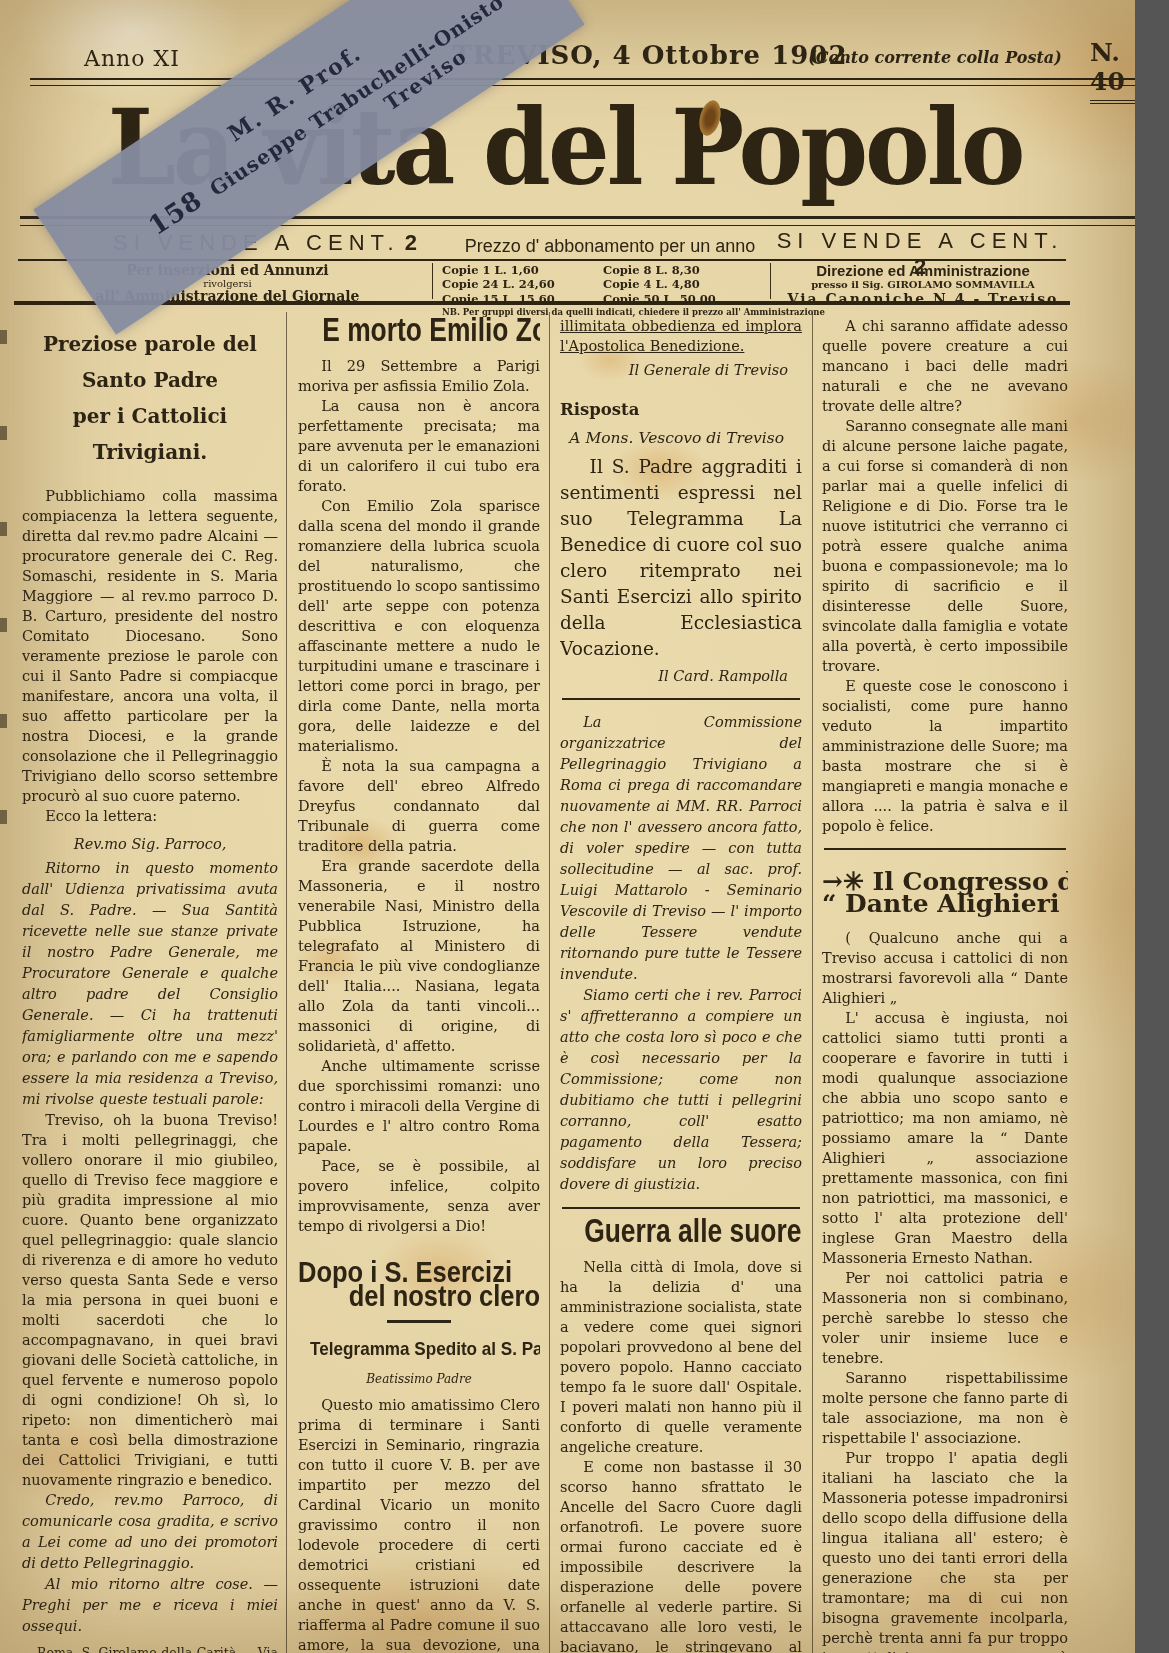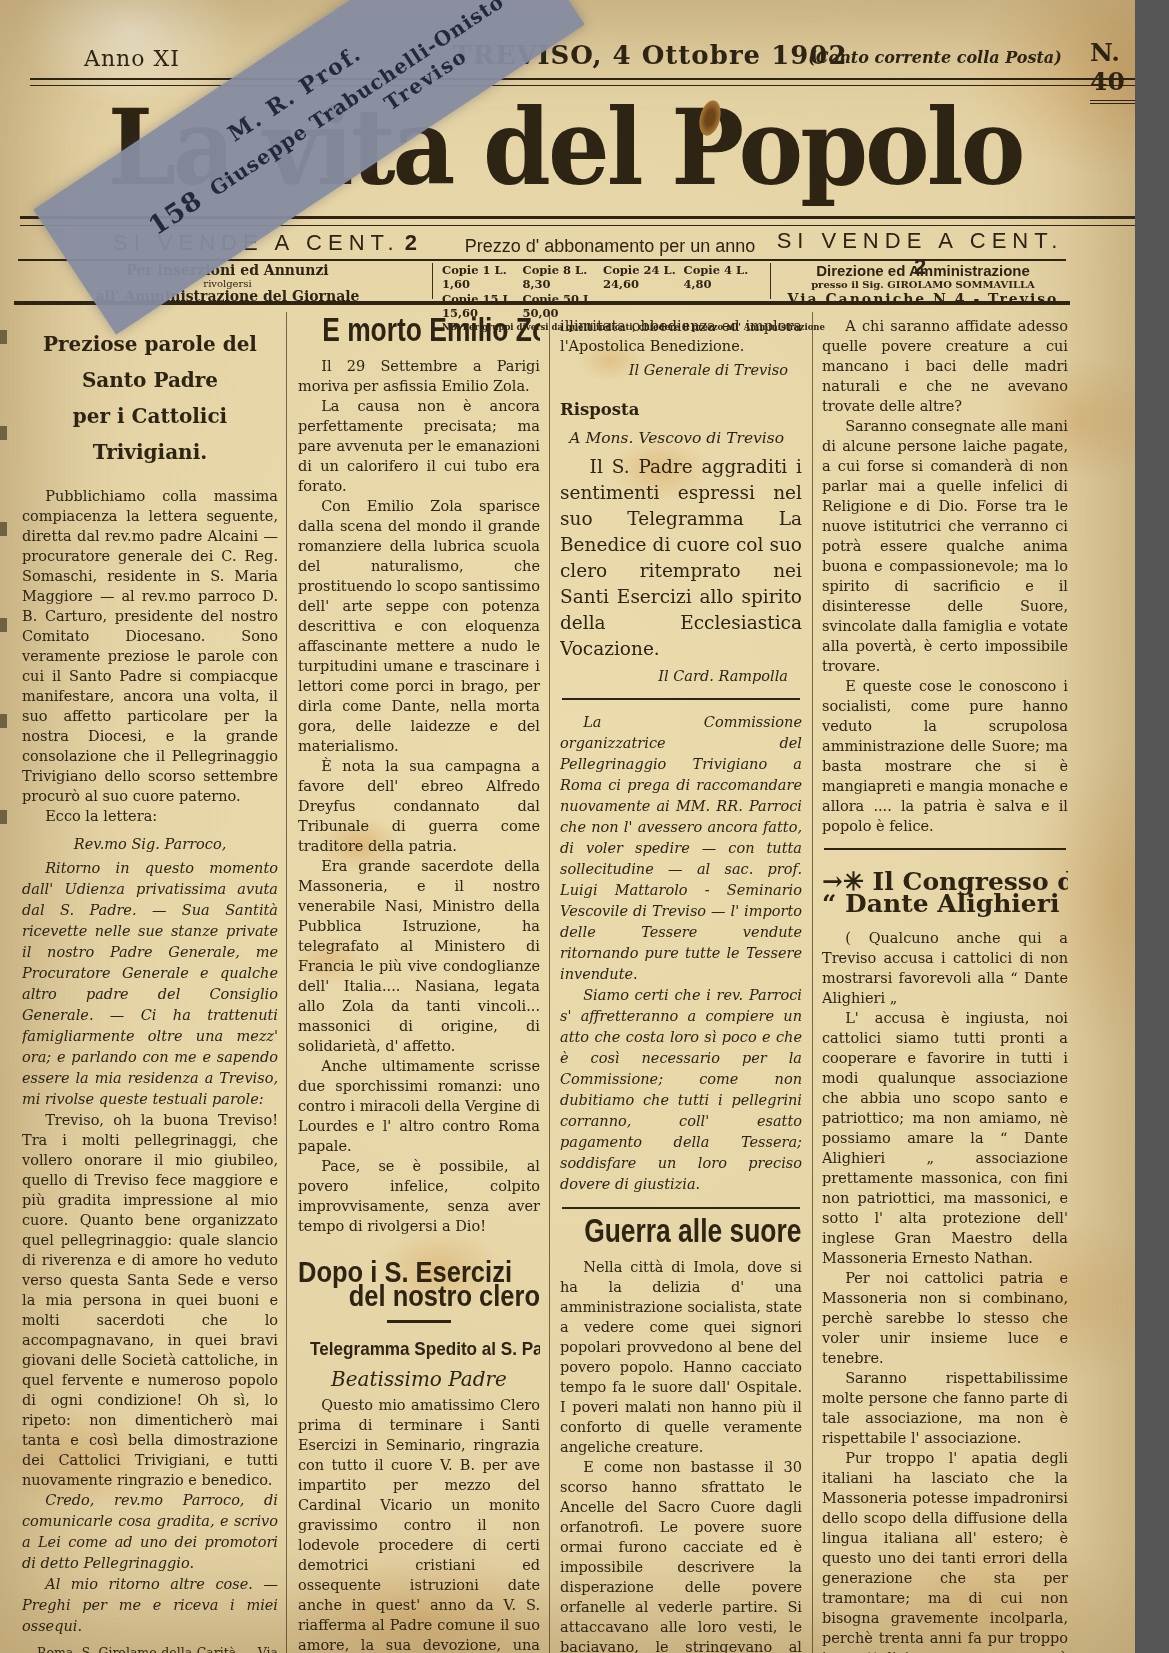--- a/index.html
+++ b/index.html
@@ -39,49 +39,49 @@
   .vende-r{position:absolute;left:770px;top:228px;width:300px;text-align:center;}
   .vende{font-family:"Liberation Sans",sans-serif;font-size:22px;letter-spacing:6px;}
   .abbo{position:absolute;left:450px;top:236px;width:320px;text-align:center;font-family:"Liberation Sans",sans-serif;font-size:18px;}
   .rule-c{position:absolute;left:18px;top:259px;width:1048px;height:0;border-top:2px solid #2e2414;}
   .info-div1{position:absolute;left:432px;top:263px;width:1px;height:36px;background:#3a2d18;}
   .info-div2{position:absolute;left:770px;top:263px;width:1px;height:36px;background:#3a2d18;}
   .ins{position:absolute;left:30px;top:263px;width:395px;text-align:center;line-height:1.1;}
   .ins .l1,.ins .l3{font-weight:bold;font-size:14px;}
   .ins .l2{font-size:10px;}
   .prices{position:absolute;left:442px;top:263px;width:322px;}
-  .prices .grid{display:grid;grid-template-columns:1fr 1fr 1fr 1fr;font-size:11.5px;font-weight:bold;line-height:1.25;}
+  .prices .grid{display:grid;grid-template-columns:1fr 1fr;font-size:11.5px;font-weight:bold;line-height:1.25;}
   .prices .nb{font-size:8.5px;font-weight:bold;margin-top:1px;white-space:nowrap;}
   .dirz{position:absolute;left:778px;top:262px;width:290px;text-align:center;line-height:1.15;}
   .dirz .l1{font-weight:bold;font-size:15px;font-family:"Liberation Sans",sans-serif;}
   .dirz .l2{font-size:10px;font-weight:bold;}
   .dirz .l3{font-weight:bold;font-size:14px;letter-spacing:2px;}
   .rule-d{position:absolute;left:14px;top:301px;width:1056px;height:4px;background:#2e2414;}
   
   .stamp{position:absolute;left:28px;top:42px;width:562px;height:150px;background:rgba(134,140,160,.95);transform:rotate(-33.5deg);z-index:5;color:#23283c;box-shadow:0 0 12px rgba(60,60,90,.35);}
   .stamp .s1{position:absolute;left:205px;top:34px;font-size:22px;font-weight:bold;letter-spacing:2px;}
   .stamp .s2{position:absolute;left:88px;top:66px;font-size:20px;font-weight:bold;letter-spacing:1px;white-space:nowrap;}
   .stamp .s2 .num{font-size:26px;margin-right:14px;}
   .stamp .s3{position:absolute;left:352px;top:96px;font-size:20px;font-weight:bold;letter-spacing:2px;}
   
   .coldiv{position:absolute;top:312px;bottom:0;width:1px;background:rgba(52,40,20,.65);}
   .col{position:absolute;top:316px;height:1337px;overflow:hidden;text-align:justify;font-size:14.5px;line-height:20px;}
   .blk{margin:0;}
   .p{text-indent:1.6em;}
-  .p-ni{text-indent:0;}
+  .p-ni{text-indent:0;text-decoration:underline;}
   .p-it{font-style:italic;text-indent:1.6em;line-height:21px;}
   .p-it-c{font-style:italic;text-align:center;margin:8px 0 4px;}
   .p-lg{font-size:18.5px;line-height:26px;text-indent:1.6em;margin:4px 0;}
   .h-serif{font-weight:bold;font-size:20px;line-height:36px;text-align:center;white-space:pre-line;text-indent:0;margin:10px 0 16px;}
   .h-xl{font-family:"Liberation Sans",sans-serif;font-weight:bold;font-size:33px;white-space:nowrap;text-align:center;transform:scaleX(.8);transform-origin:center;margin:4px 0 16px;text-indent:0;}
   .h-left{font-family:"Liberation Sans",sans-serif;font-weight:bold;font-size:30px;white-space:nowrap;transform:scaleX(.85);transform-origin:left center;margin:26px 0 0;text-indent:0;text-align:left;}
   .h-right{font-family:"Liberation Sans",sans-serif;font-weight:bold;font-size:30px;white-space:nowrap;transform:scaleX(.85);transform-origin:right center;text-align:right;margin:4px 0 0;text-indent:0;}
   .rule-short{width:64px;height:3px;background:#2e2414;margin:14px auto 16px;}
   .sub-bold{font-family:"Liberation Sans",sans-serif;font-weight:bold;font-size:19px;text-align:center;white-space:nowrap;transform:scaleX(.9);margin:2px 0 10px;text-indent:0;}
-  .it-center{font-style:italic;text-align:center;font-size:20px;margin:9px 0 6px;text-indent:0;}
+  .it-center{font-style:italic;text-align:center;font-size:12px;margin:9px 0 6px;text-indent:0;}
   .it-left{font-style:italic;font-size:15.5px;margin:8px 0 6px;text-indent:.6em;text-align:left;}
   .sig-r{font-style:italic;text-align:right;padding-right:14px;margin:4px 0 10px;text-indent:0;}
   .risposta{font-weight:bold;text-align:left;font-size:16.5px;margin:20px 0 6px;text-indent:0;}
   .addr{font-size:12.5px;line-height:16px;margin:8px 0 2px;text-indent:1.2em;}
   .rule{height:2px;background:#2e2414;margin:12px 2px;}
   .cong1{font-weight:bold;font-size:25px;text-align:center;margin:22px 0 2px;text-indent:0;white-space:nowrap;}
   .cong2{font-weight:bold;font-size:25px;text-align:left;margin:0 0 14px;text-indent:0;white-space:nowrap;}
 </style>
 </head>
 <body>
@@ -187,21 +187,21 @@
       <div class="blk p-it">La Commissione organizzatrice del Pellegrinaggio Trivigiano a Roma ci prega di raccomandare nuovamente ai MM. RR. Parroci che non l' avessero ancora fatto, di voler spedire — con tutta sollecitudine — al sac. prof. Luigi Mattarolo - Seminario Vescovile di Treviso — l' importo delle Tessere vendute ritornando pure tutte le Tessere invendute.</div>
       <div class="blk p-it">Siamo certi che i rev. Parroci s' affretteranno a compiere un atto che costa loro sì poco e che è così necessario per la Commissione; come non dubitiamo che tutti i pellegrini corranno, coll' esatto pagamento della Tessera; soddisfare un loro preciso dovere di giustizia.</div>
       <div class="blk rule"></div>
       <div class="blk h-xl">Guerra alle suore</div>
       <div class="blk p">Nella città di Imola, dove si ha la delizia d' una amministrazione socialista, state a vedere come quei signori popolari provvedono al bene del povero popolo. Hanno cacciato tempo fa le suore dall' Ospitale. I poveri malati non hanno più il conforto di quelle veramente angeliche creature.</div>
       <div class="blk p">E come non bastasse il 30 scorso hanno sfrattato le Ancelle del Sacro Cuore dagli orfanotrofi. Le povere suore ormai furono cacciate ed è impossibile descrivere la disperazione delle povere orfanelle al vederle partire. Si attaccavano alle loro vesti, le baciavano, le stringevano al seno e quando le videro finalmente partire proruppero in pianto e grida di desolazione profonda.</div>
     </div>
   <div class="col" style="left:822px;width:246px">
       <div class="blk p">A chi saranno affidate adesso quelle povere creature a cui mancano i baci delle madri naturali e che ne avevano trovate delle altre?</div>
       <div class="blk p">Saranno consegnate alle mani di alcune persone laiche pagate, a cui forse si comanderà di non parlar mai a quelle infelici di Religione e di Dio. Forse tra le nuove istitutrici che verranno ci potrà essere qualche anima buona e compassionevole; ma lo spirito di sacrificio e il disinteresse delle Suore, svincolate dalla famiglia e votate alla povertà, è certo impossibile trovare.</div>
-      <div class="blk p">E queste cose le conoscono i socialisti, come pure hanno veduto la scrupolosa amministrazione delle Suore; ma basta mostrare che si è mangiapreti e mangia monache e allora .... la patria è salva e il popolo è felice.</div>
+      <div class="blk p">E queste cose le conoscono i socialisti, come pure hanno veduto la impartito amministrazione delle Suore; ma basta mostrare che si è mangiapreti e mangia monache e allora .... la patria è salva e il popolo è felice.</div>
       <div class="blk rule"></div>
       <div class="blk cong1">→✳ Il Congresso della</div>
       <div class="blk cong2">“ Dante Alighieri „ ✳←</div>
       <div class="blk p">( Qualcuno anche qui a Treviso accusa i cattolici di non mostrarsi favorevoli alla “ Dante Alighieri „</div>
       <div class="blk p">L' accusa è ingiusta, noi cattolici siamo tutti pronti a cooperare e favorire in tutti i modi qualunque associazione che abbia uno scopo santo e patriottico; ma non amiamo, nè possiamo amare la “ Dante Alighieri „ associazione prettamente massonica, con fini non patriottici, ma massonici, e sotto l' alta protezione dell' inglese Gran Maestro della Massoneria Ernesto Nathan.</div>
       <div class="blk p">Per noi cattolici patria e Massoneria non si combinano, perchè sarebbe lo stesso che voler unir insieme luce e tenebre.</div>
       <div class="blk p">Saranno rispettabilissime molte persone che fanno parte di tale associazione, ma non è rispettabile l' associazione.</div>
       <div class="blk p">Pur troppo l' apatia degli italiani ha lasciato che la Massoneria potesse impadronirsi dello scopo della diffusione della lingua italiana all' estero; è questo uno dei tanti errori della generazione che sta per tramontare; ma di cui non bisogna gravemente incolparla, perchè trenta anni fa pur troppo i cattolici non erano nè organizzati nè compatti, e per sopra più assaliti violentemente e beffardamente da tutte le sette. Oggi le cose sono potentemente cangiate, ma intanto la “ Dante Alighieri „ porta seco un' etichetta appariscente, ma oggi l' etichetta non basta a far passare la merce di contrabbando.</div>
     </div>
 </div>

